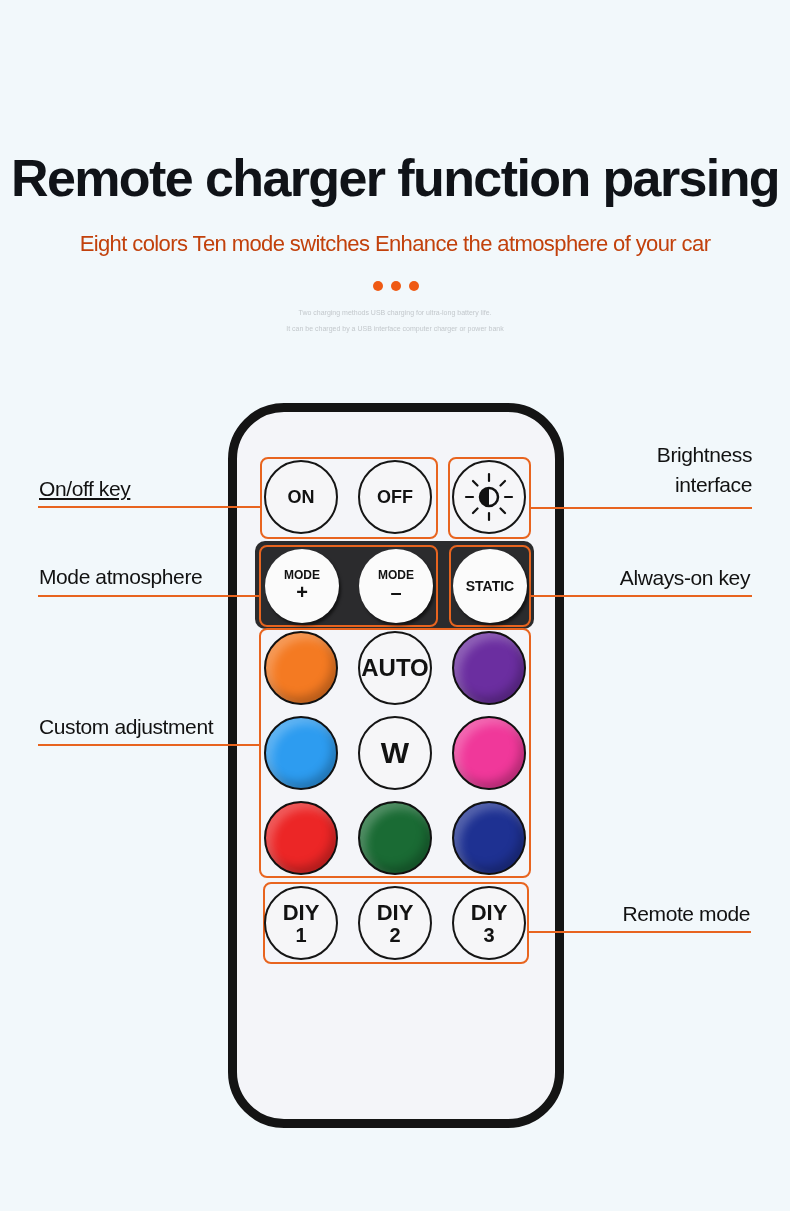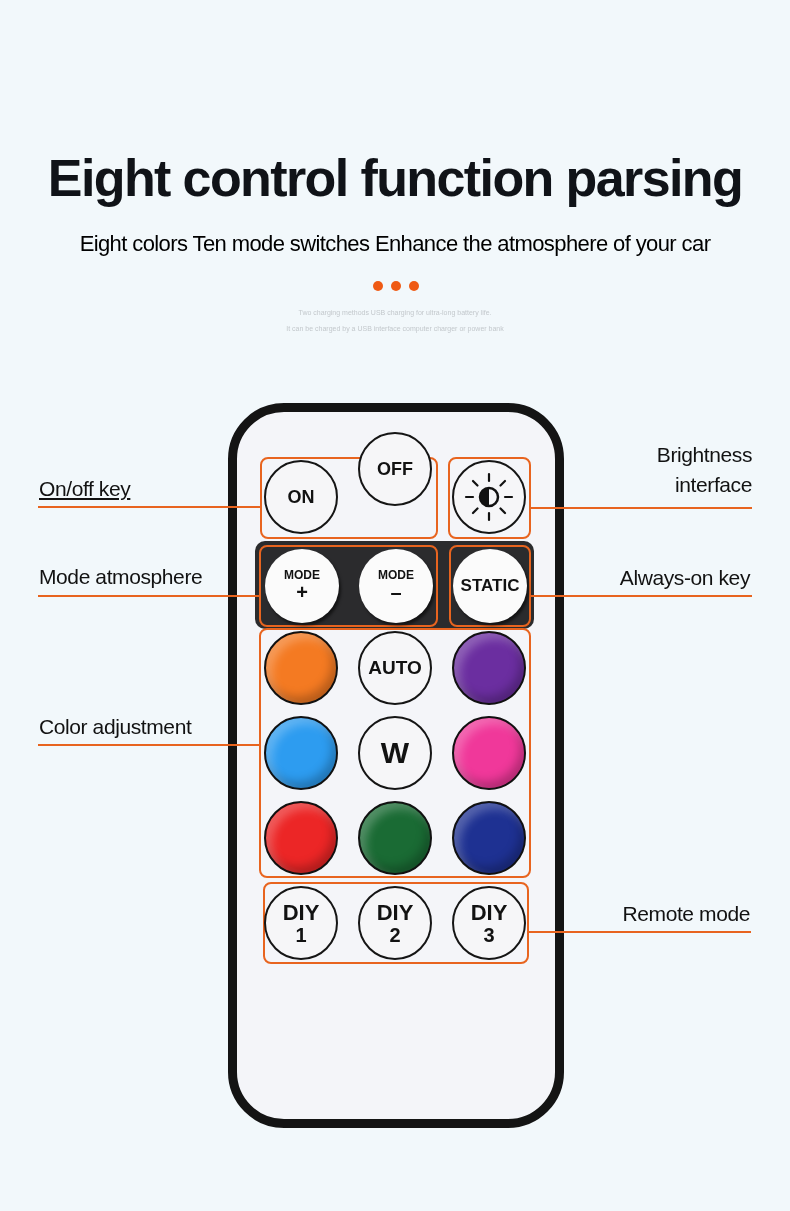--- a/index.html
+++ b/index.html
@@ -15,21 +15,21 @@
   .title {
     left: 0; width: 790px; top: 148px;
     text-align: center;
     font-size: 52px; font-weight: bold;
     letter-spacing: -1.6px;
     color: #101318;
   }
   .subtitle {
     left: 0; width: 790px; top: 231px;
     text-align: center;
-    font-size: 22px; color: #000000;
+    font-size: 22px; color: #c2410c;
     letter-spacing: -0.6px;
   }
   .dot {
     width: 10px; height: 10px; border-radius: 50%;
     background: #ef5a14; top: 281px;
   }
   .fine {
     left: 0; width: 790px; text-align: center;
     font-size: 7px; color: #c3c8cc;
   }
@@ -70,42 +70,42 @@
   .label {
     font-size: 21px; color: #121212; letter-spacing: -0.4px;
     line-height: 30px;
   }
   .label.right { text-align: right; }
   .leader { height: 2px; background: #e8641f; }
 </style>
 </head>
 <body>
 
-<div class="abs title">Eight control function parsing</div>
+<div class="abs title">Remote charger function parsing</div>
 <div class="abs subtitle">Eight colors Ten mode switches Enhance the atmosphere of your car</div>
 <div class="abs dot" style="left:373px;"></div>
 <div class="abs dot" style="left:391px;"></div>
 <div class="abs dot" style="left:409px;"></div>
 <div class="abs fine" style="top:309px;">Two charging methods USB charging for ultra-long battery life.</div>
 <div class="abs fine" style="top:325px;">It can be charged by a USB interface computer charger or power bank</div>
 
 <div class="abs remote"></div>
 <div class="abs strip"></div>
 
 <div class="abs group" style="left:260px; top:457px; width:178px; height:82px;"></div>
 <div class="abs group" style="left:448px; top:457px; width:83px; height:82px;"></div>
 <div class="abs group" style="left:259px; top:545px; width:179px; height:82px;"></div>
 <div class="abs group" style="left:449px; top:545px; width:82px; height:82px;"></div>
 <div class="abs group" style="left:259px; top:628px; width:272px; height:250px;"></div>
 <div class="abs group" style="left:263px; top:882px; width:266px; height:82px;"></div>
 
 <div class="abs btn outline" style="left:264px; top:460px;">
   <span class="l1">ON</span>
 </div>
-<div class="abs btn outline" style="left:358px; top:432px;justify-content:center;">
+<div class="abs btn outline" style="left:358px; top:460px;justify-content:center;">
   <span class="l1">OFF</span>
 </div>
 <div class="abs btn outline" style="left:452px; top:460px;">
   <svg width="56" height="56" viewBox="0 0 56 56">
     <circle cx="28" cy="28" r="9" fill="none" stroke="#111" stroke-width="2.5"></circle>
     <path d="M28 19 A9 9 0 0 0 28 37 Z" fill="#111"></path>
     <g stroke="#111" stroke-width="2.2" stroke-linecap="round">
       <line x1="28" y1="5" x2="28" y2="12"></line>
       <line x1="28" y1="44" x2="28" y2="51"></line>
       <line x1="5" y1="28" x2="12" y2="28"></line>
@@ -120,26 +120,26 @@
 
 <div class="abs btn white-solid" style="left:265px; top:549px;">
   <span class="small">MODE</span>
   <span class="small" style="font-size:20px;">+</span>
 </div>
 <div class="abs btn white-solid" style="left:359px; top:549px;">
   <span class="small">MODE</span>
   <span class="small" style="font-size:20px;">–</span>
 </div>
 <div class="abs btn white-solid" style="left:453px; top:549px;">
-  <span class="small" style="font-size:17px;">STATIC</span>
+  <span class="small" style="font-size:14px;">STATIC</span>
 </div>
 
 <div class="abs btn color" style="left:264px; top:631px; background:#f47a22;"></div>
 <div class="abs btn outline" style="left:358px; top:631px;">
-  <span class="small" style="font-size:19px;">AUTO</span>
+  <span class="small" style="font-size:24px;">AUTO</span>
 </div>
 <div class="abs btn color" style="left:452px; top:631px; background:#6b2ea0;"></div>
 
 <div class="abs btn color" style="left:264px; top:716px; background:#2d9cf0;"></div>
 <div class="abs btn outline" style="left:358px; top:716px;">
   <span class="l1" style="font-size:30px;">W</span>
 </div>
 <div class="abs btn color" style="left:452px; top:716px; background:#f0389a;"></div>
 
 <div class="abs btn color" style="left:264px; top:801px; background:#ec2626;"></div>
@@ -158,21 +158,21 @@
   <span class="diy">DIY</span>
   <span class="diy-num">3</span>
 </div>
 
 <div class="abs label" style="left:39px; top:474px;text-decoration:underline;">On/off key</div>
 <div class="abs leader" style="left:38px; top:506px; width:222px;"></div>
 
 <div class="abs label" style="left:39px; top:562px;">Mode atmosphere</div>
 <div class="abs leader" style="left:38px; top:595px; width:221px;"></div>
 
-<div class="abs label" style="left:39px; top:712px;">Color adjustment</div>
+<div class="abs label" style="left:39px; top:712px;">Custom adjustment</div>
 <div class="abs leader" style="left:38px; top:744px; width:221px;"></div>
 
 <div class="abs label right" style="left:560px; width:192px; top:440px;">Brightness</div>
 <div class="abs label right" style="left:560px; width:192px; top:470px;">interface</div>
 <div class="abs leader" style="left:531px; top:507px; width:221px;"></div>
 
 <div class="abs label right" style="left:560px; width:190px; top:563px;">Always-on key</div>
 <div class="abs leader" style="left:531px; top:595px; width:221px;"></div>
 
 <div class="abs label right" style="left:560px; width:190px; top:899px;">Remote mode</div>

